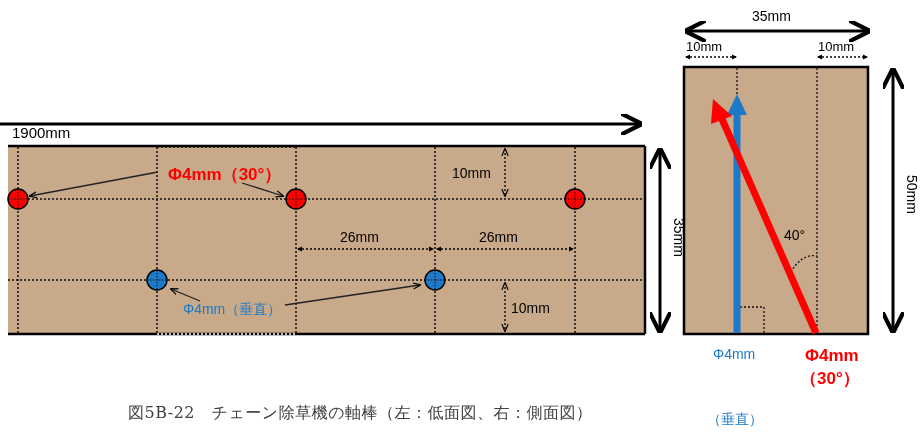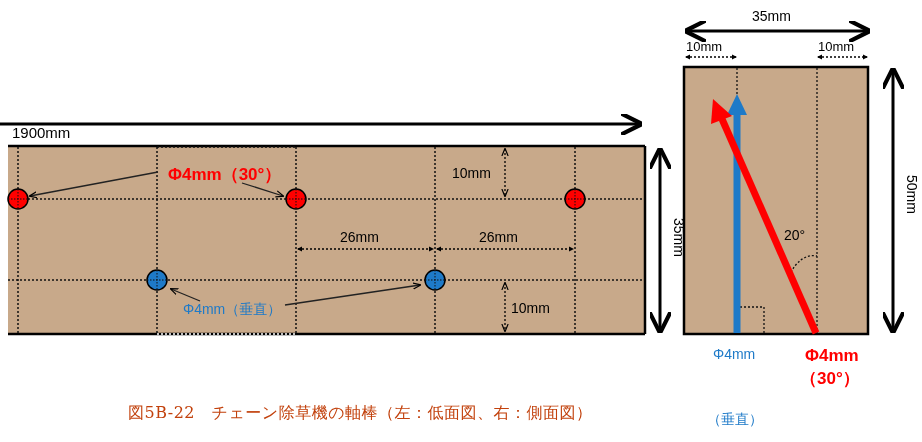--- a/index.html
+++ b/index.html
@@ -4,21 +4,21 @@
 <style>
   html, body { margin: 0; padding: 0; background: #ffffff; }
   body { width: 922px; height: 442px; position: relative; overflow: hidden;
          font-family: "Liberation Sans", "DejaVu Sans", sans-serif; }
   svg { position: absolute; left: 0; top: 0; }
   .lbl { position: absolute; white-space: nowrap; font-family: "Liberation Sans", "DejaVu Sans", sans-serif; }
   .dim { font-size: 14px; color: #000; font-weight: normal; }
   .red { color: #ff0000; font-weight: bold; font-size: 17px; }
   .blue { color: #1e7ac8; font-weight: normal; font-size: 14px; }
   .caption { position: absolute; left: 128px; top: 403px; font-family: "DejaVu Serif", "Liberation Serif", serif;
-             font-size: 16px; color: #c2410c; letter-spacing: 0.5px; }
+             font-size: 16px; color: #404040; letter-spacing: 0.5px; }
   .vert { writing-mode: vertical-rl; }
 </style>
 </head>
 <body>
 
 <svg width="922" height="442" viewBox="0 0 922 442">
   <defs>
     <marker id="ah" viewBox="0 0 10 10" refX="9" refY="5" markerWidth="7" markerHeight="7" orient="auto-start-reverse">
       <path d="M0,0 L10,5 L0,10" fill="none" stroke="#000" stroke-width="2"></path>
     </marker>
@@ -121,20 +121,20 @@
 <div class="lbl dim" style="left:511px; top:300px;">10mm</div>
 <div class="lbl dim" style="left:340px; top:229px;">26mm</div>
 <div class="lbl dim" style="left:479px; top:229px;">26mm</div>
 <div class="lbl red" style="left:168px; top:163px;">Φ4mm（30°）</div>
 <div class="lbl blue" style="left:183px; top:301px;">Φ4mm（垂直）</div>
 
 <div class="lbl dim" style="left:752px; top:8px;">35mm</div>
 <div class="lbl dim" style="left:686px; top:39px; font-size:13px;">10mm</div>
 <div class="lbl dim" style="left:818px; top:39px; font-size:13px;">10mm</div>
 <div class="lbl dim vert" style="left:904px; top:175px;">50mm</div>
-<div class="lbl dim" style="left:784px; top:227px; font-weight:normal;">20°</div>
+<div class="lbl dim" style="left:784px; top:227px; font-weight:normal;">40°</div>
 
 <div class="lbl blue" style="left:713px; top:346px;">Φ4mm</div>
 <div class="lbl blue" style="left:707px; top:367px;margin-top:44px;">（垂直）</div>
 <div class="lbl red" style="left:805px; top:346px;">Φ4mm</div>
 <div class="lbl red" style="left:800px; top:367px;">（30°）</div>
 
 <div class="caption">図5B-22　チェーン除草機の軸棒（左：低面図、右：側面図）</div>
 
 </body></html>

